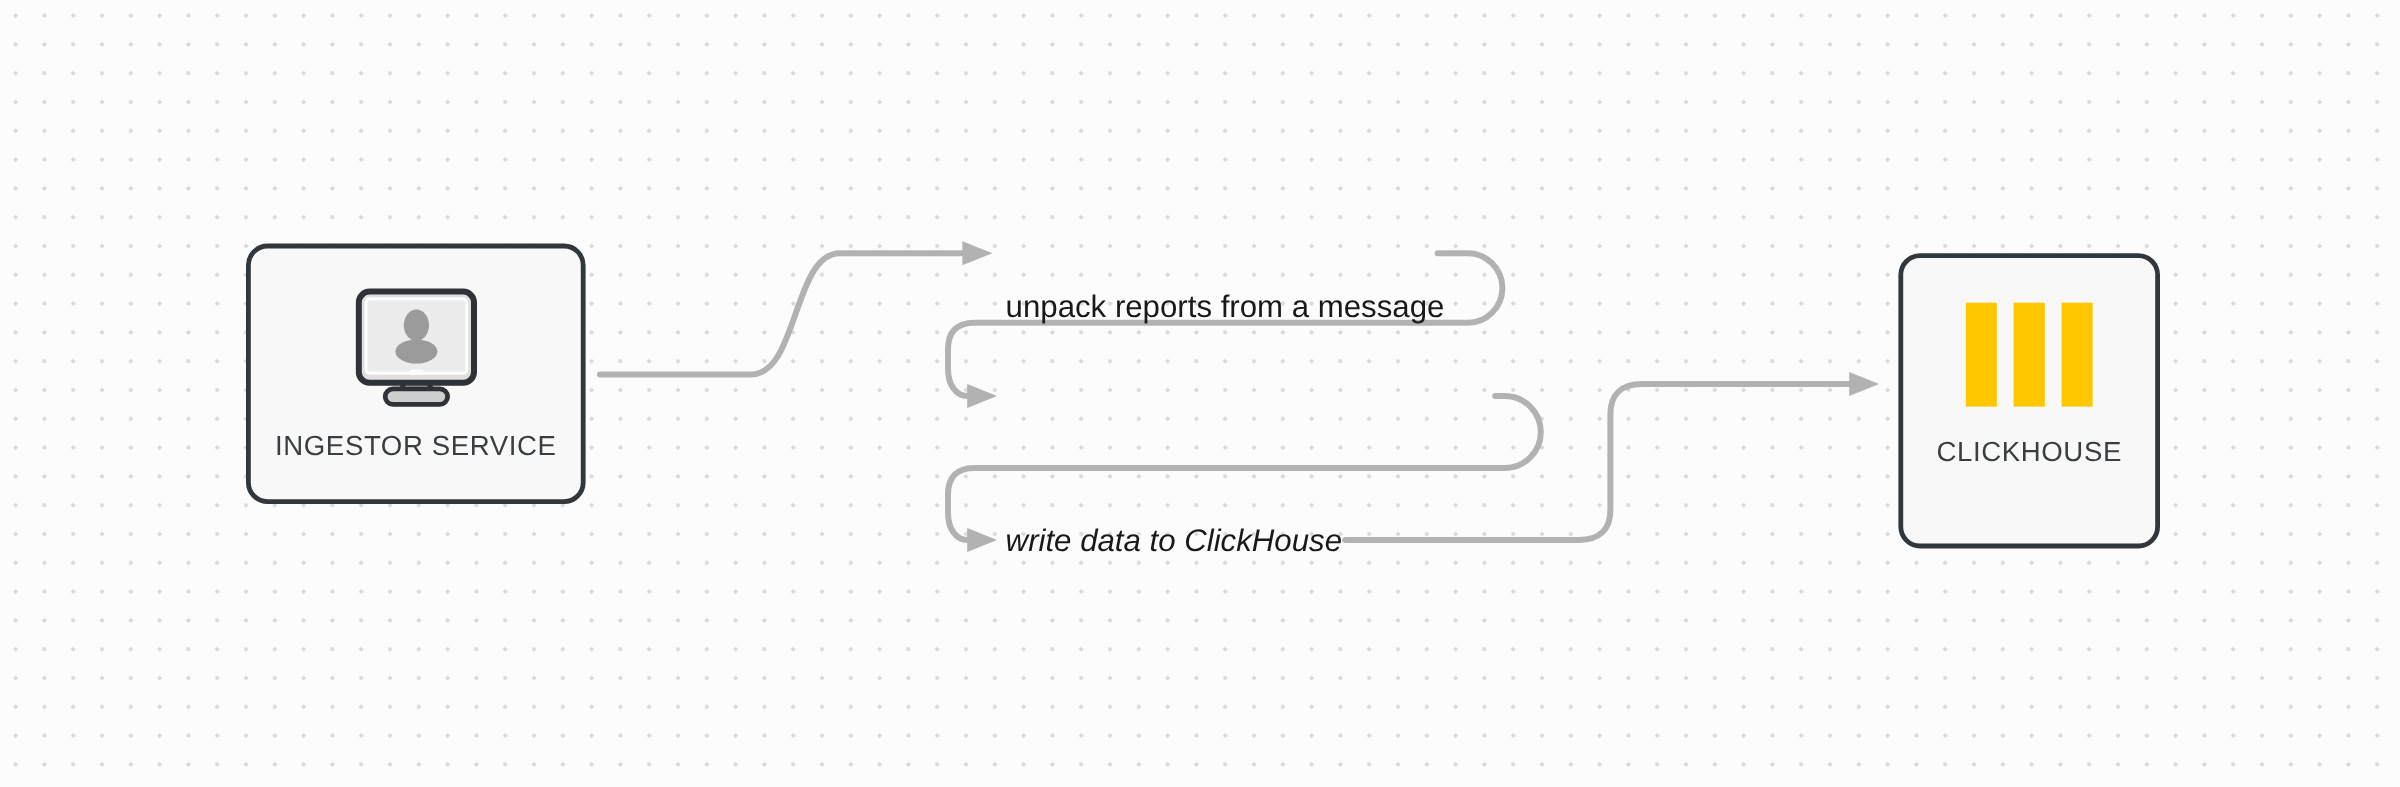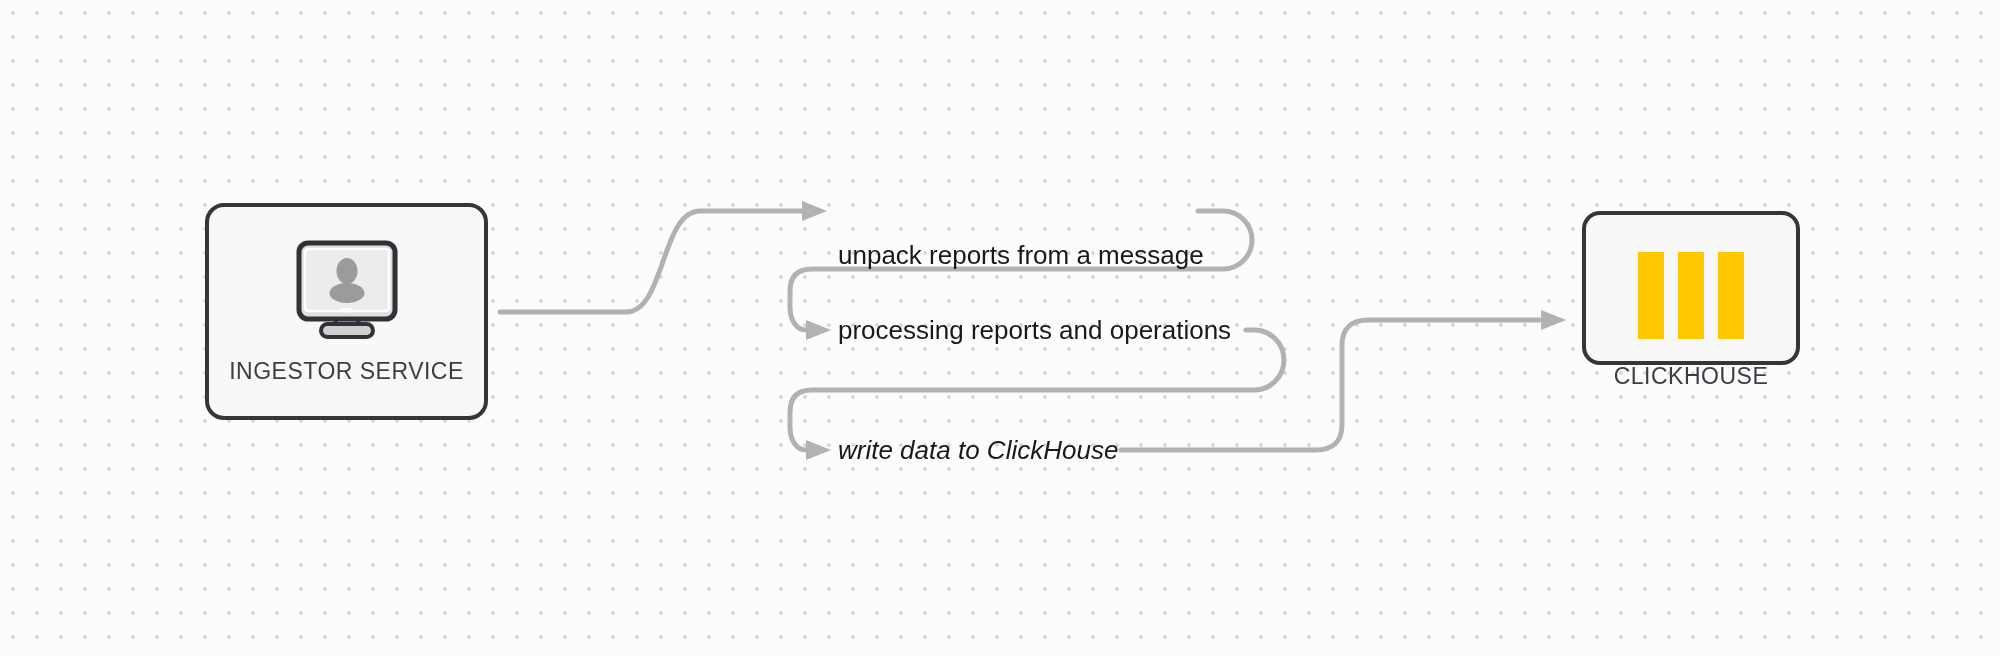--- a/index.html
+++ b/index.html
@@ -13,22 +13,22 @@
     background-image:radial-gradient(circle,#d9d9d9 1.6px,transparent 1.9px);
     background-size:24px 24px;
     background-position:1px 1px;
   }
   .connectors{position:absolute;left:0;top:0;width:2000px;height:656px;}
   .connectors path{fill:none;stroke-width:5;stroke-linecap:round;stroke-linejoin:round;}
   .node{
     position:absolute;box-sizing:border-box;
     background:#f7f8f7;border:4px solid #32373b;border-radius:18px;
   }
-  .node-ingestor{left:205px;top:203px;width:283px;height:217px;border-radius:19px;}
-  .node-clickhouse{left:1582px;top:211px;width:218px;height:154px;}
+  .node-ingestor{left:205px;top:203px;width:283px;height:217px;}
+  .node-clickhouse{left:1582px;top:211px;width:218px;height:246px;}
   .node-icon{position:absolute;left:50%;transform:translateX(-50%);}
   .node-label{
     position:absolute;left:0;width:100%;height:28px;line-height:28px;
     text-align:center;font-size:23px;letter-spacing:0.5px;color:#3a3e43;
     white-space:nowrap;
   }
   .node-ingestor .node-icon{top:33px;}
   .node-ingestor .node-label{top:150px;}
   .node-clickhouse .node-icon{top:37px;}
   .node-clickhouse .node-label{top:147px;}
@@ -88,16 +88,15 @@
   <div class="node node-clickhouse">
     <svg class="node-icon" width="106" height="87" viewBox="0 0 106 87">
       <rect x="0" y="0" width="26" height="87" fill="#FFC700"></rect>
       <rect x="40" y="0" width="26" height="87" fill="#FFC700"></rect>
       <rect x="80" y="0" width="26" height="87" fill="#FFC700"></rect>
     </svg>
     <div class="node-label">CLICKHOUSE</div>
   </div>
 
   <div class="step step-1">unpack reports from a message</div>
-  <div class="step step-2">processing reports and operations</div>
   <div class="step step-3">write data to ClickHouse</div>
 
 </div>
 
 </body></html>

